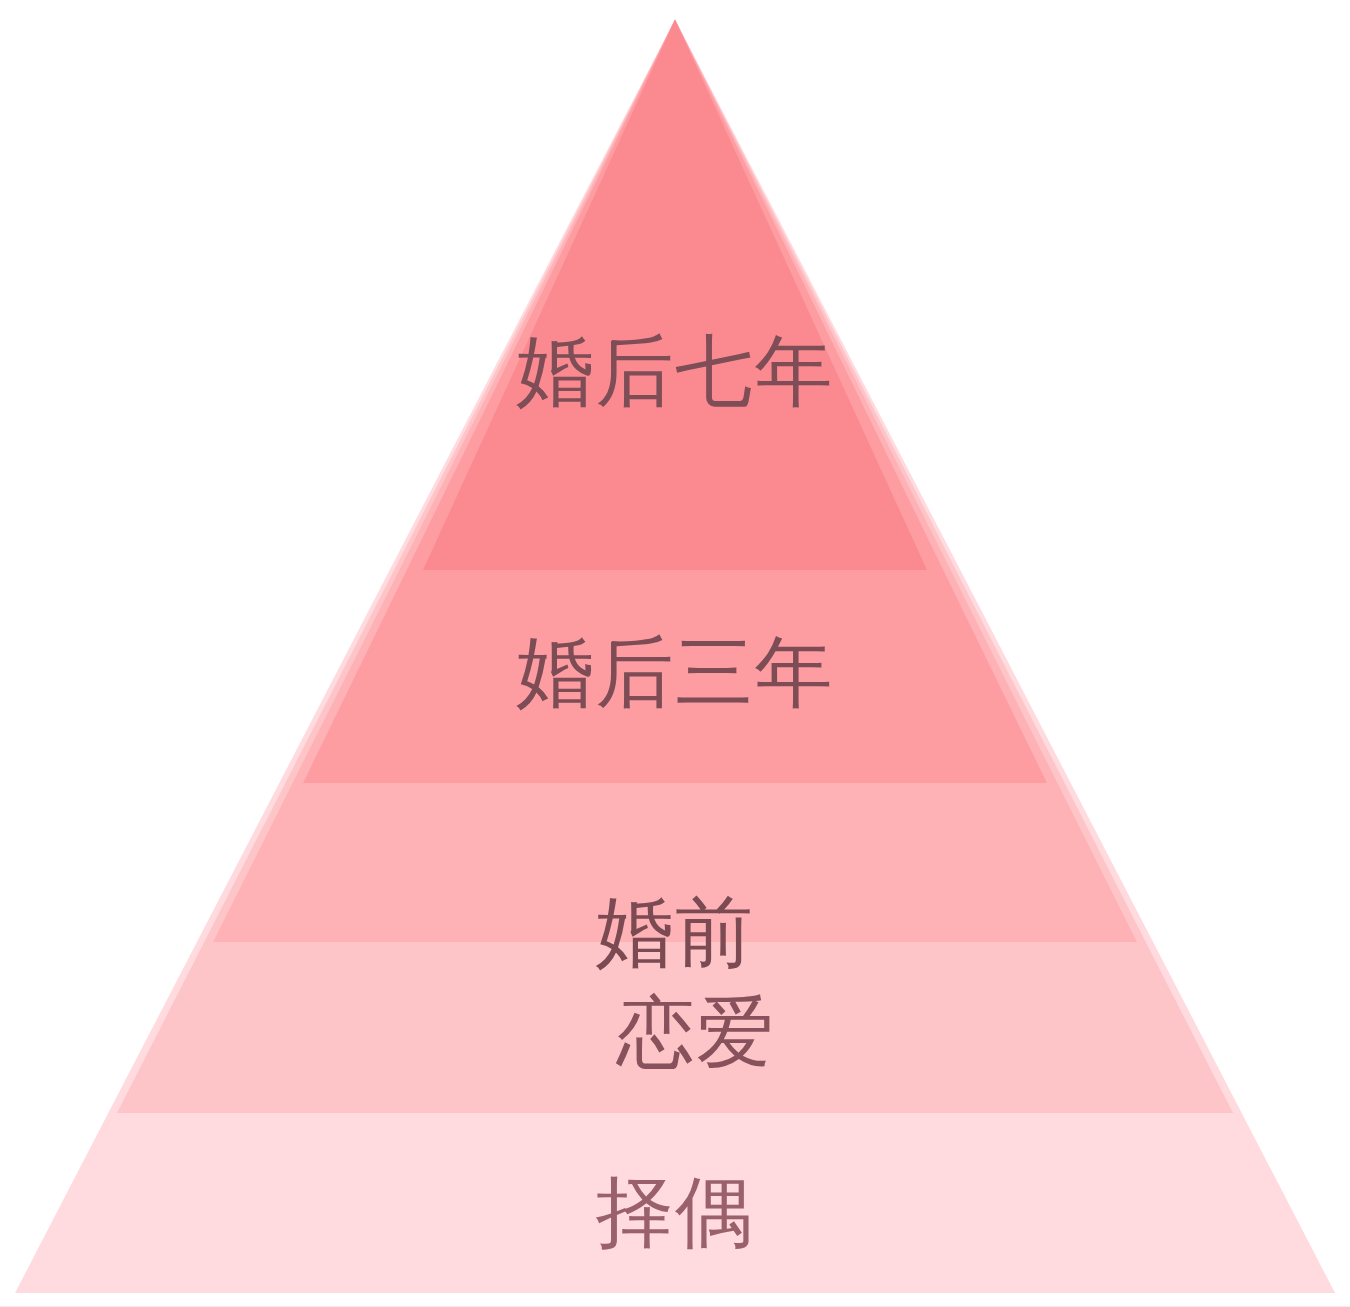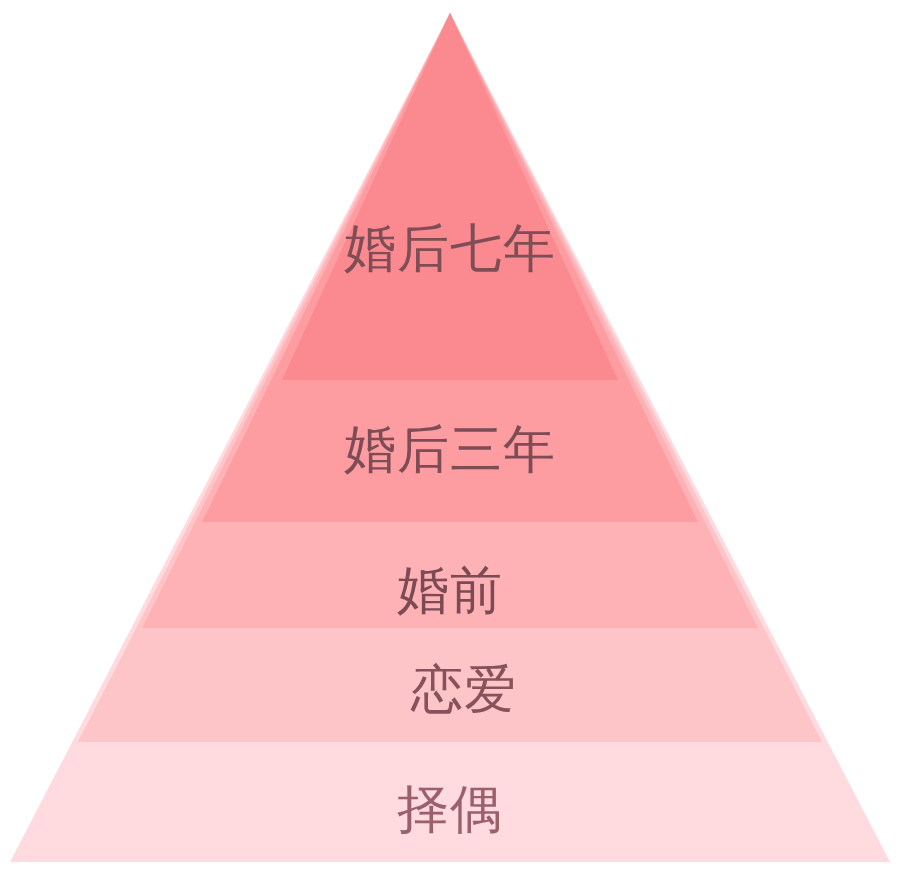--- a/index.html
+++ b/index.html
@@ -32,21 +32,21 @@
     width: 100%;
     text-align: center;
     font-size: 52px;
     line-height: 72px;
     letter-spacing: 1px;
     z-index: 10;
     pointer-events: none;
   }
   .label-1 { top: 212px; }
   .label-2 { top: 413px; }
-  .label-3 { top: 554px; }
+  .label-3 { top: 586px; }
   .label-4 { top: 653px; margin-left: 14px; }
   .label-5 { top: 773px; }
 </style>
 </head>
 <body>
 
 <div class="canvas">
 
   <div class="band band-5" style="background-color: rgb(255, 218, 222);"></div>
   <div class="band band-4" style="background-color: rgb(254, 197, 200);"></div>

